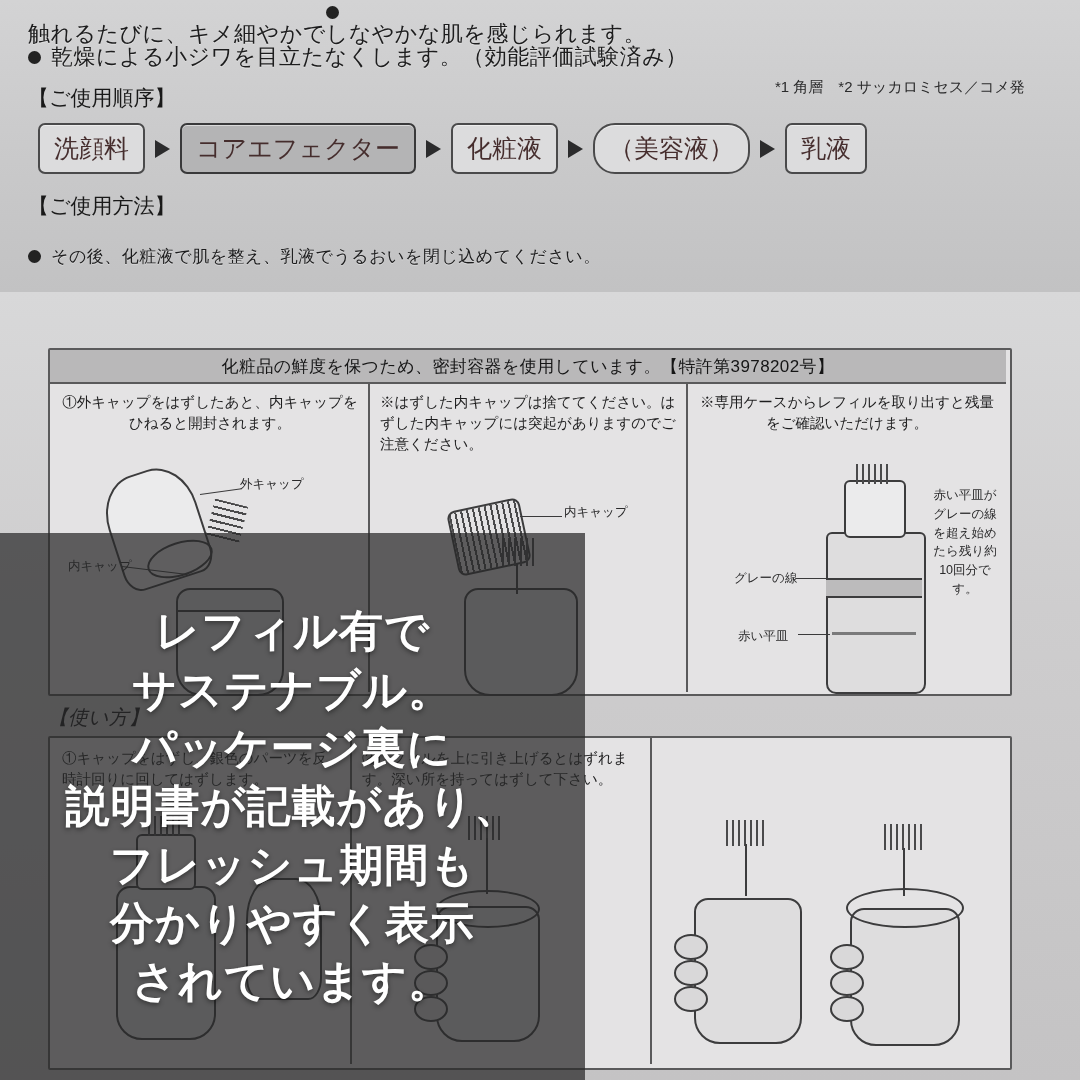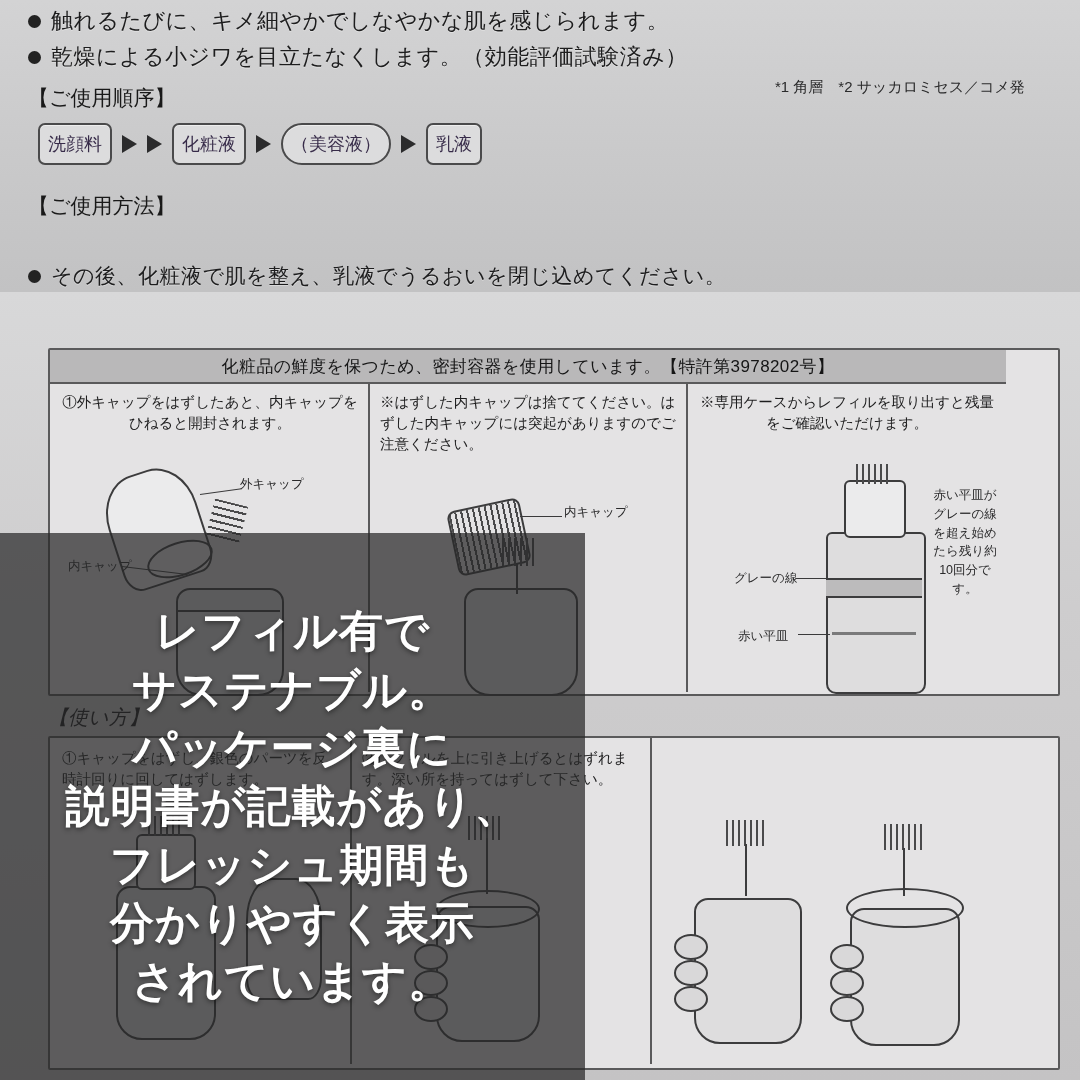--- a/index.html
+++ b/index.html
@@ -61,23 +61,23 @@
     position: absolute;
     left: 38px; top: 123px;
     display: flex;
     align-items: center;
     gap: 10px;
   }
   .chip {
     border: 2px solid #4a4a4c;
     border-radius: 7px;
     background: #dcdcde;
-    padding: 7px 8px;
-    font-size: 18px;
-    color: #4c1d95;
+    padding: 7px 14px;
+    font-size: 25px;
+    color: #7f1d1d;
     white-space: nowrap;
     box-shadow: inset 0 1px 0 rgba(255,255,255,0.5);
   }
   .chip.active {
     background: #b4b4b7;
     border-color: #39393b;
   }
   .chip.round {
     border-radius: 22px;
   }
@@ -101,21 +101,20 @@
     left: 48px; top: 22px;
     font-size: 20px;
     color: #18181a;
     white-space: nowrap;
   }
   .framebox {
     position: absolute;
     border: 2px solid #5a5a5c;
     background: #e4e3e6;
     border-radius: 2px;
-    padding-left: 48px;
   }
   .band {
     position: absolute;
     background: #b9b8bc;
     border-bottom: 2px solid #5a5a5c;
     display: flex;
     align-items: center;
     justify-content: center;
     font-size: 17px;
     color: #151516;
@@ -227,49 +226,50 @@
   }
   .overlay-text span { display: block; white-space: nowrap; }
 </style>
 </head>
 <body>
 
 <div class="page">
 
   <div class="top-panel">
 
-    <div class="bullet-line" style="left:28px; top:6px;">
+    <div class="bullet-line" style="left:28px; top:6px;flex-direction:column;">
       <span class="dot"></span>
       <span>触れるたびに、キメ細やかでしなやかな肌を感じられます。</span>
     </div>
 
     <div class="bullet-line" style="left:28px; top:42px;">
       <span class="dot"></span>
       <span>乾燥による小ジワを目立たなくします。（効能評価試験済み）</span>
     </div>
 
     <div class="tiny-note" style="left:775px; top:78px;">*1 角層　*2 サッカロミセス／コメ発</div>
 
     <div class="sec-head" style="left:28px; top:84px;">【ご使用順序】</div>
 
     <div class="flow">
       <div class="chip">洗顔料</div>
       <div class="arrow"></div>
+      <div class="chip active">コアエフェクター</div>
       <div class="arrow"></div>
       <div class="chip">化粧液</div>
       <div class="arrow"></div>
       <div class="chip round">（美容液）</div>
       <div class="arrow"></div>
       <div class="chip">乳液</div>
     </div>
 
     <div class="sec-head" style="left:28px; top:192px;">【ご使用方法】</div>
 
 
-    <div class="bullet-line" style="left:28px; top:262px; font-size:21px;align-items:center;">
+    <div class="bullet-line" style="left:28px; top:245px; font-size:17px;align-items:center;">
       <span class="dot"></span>
       <span>その後、化粧液で肌を整え、乳液でうるおいを閉じ込めてください。</span>
     </div>
   </div>
 
   <div class="doc">
 
 
     <div class="framebox" style="left:48px; top:56px; width:960px; height:344px;">
       <div class="band" style="left:0; top:0; width:956px; height:32px;">化粧品の鮮度を保つため、密封容器を使用しています。【特許第3978202号】</div>

